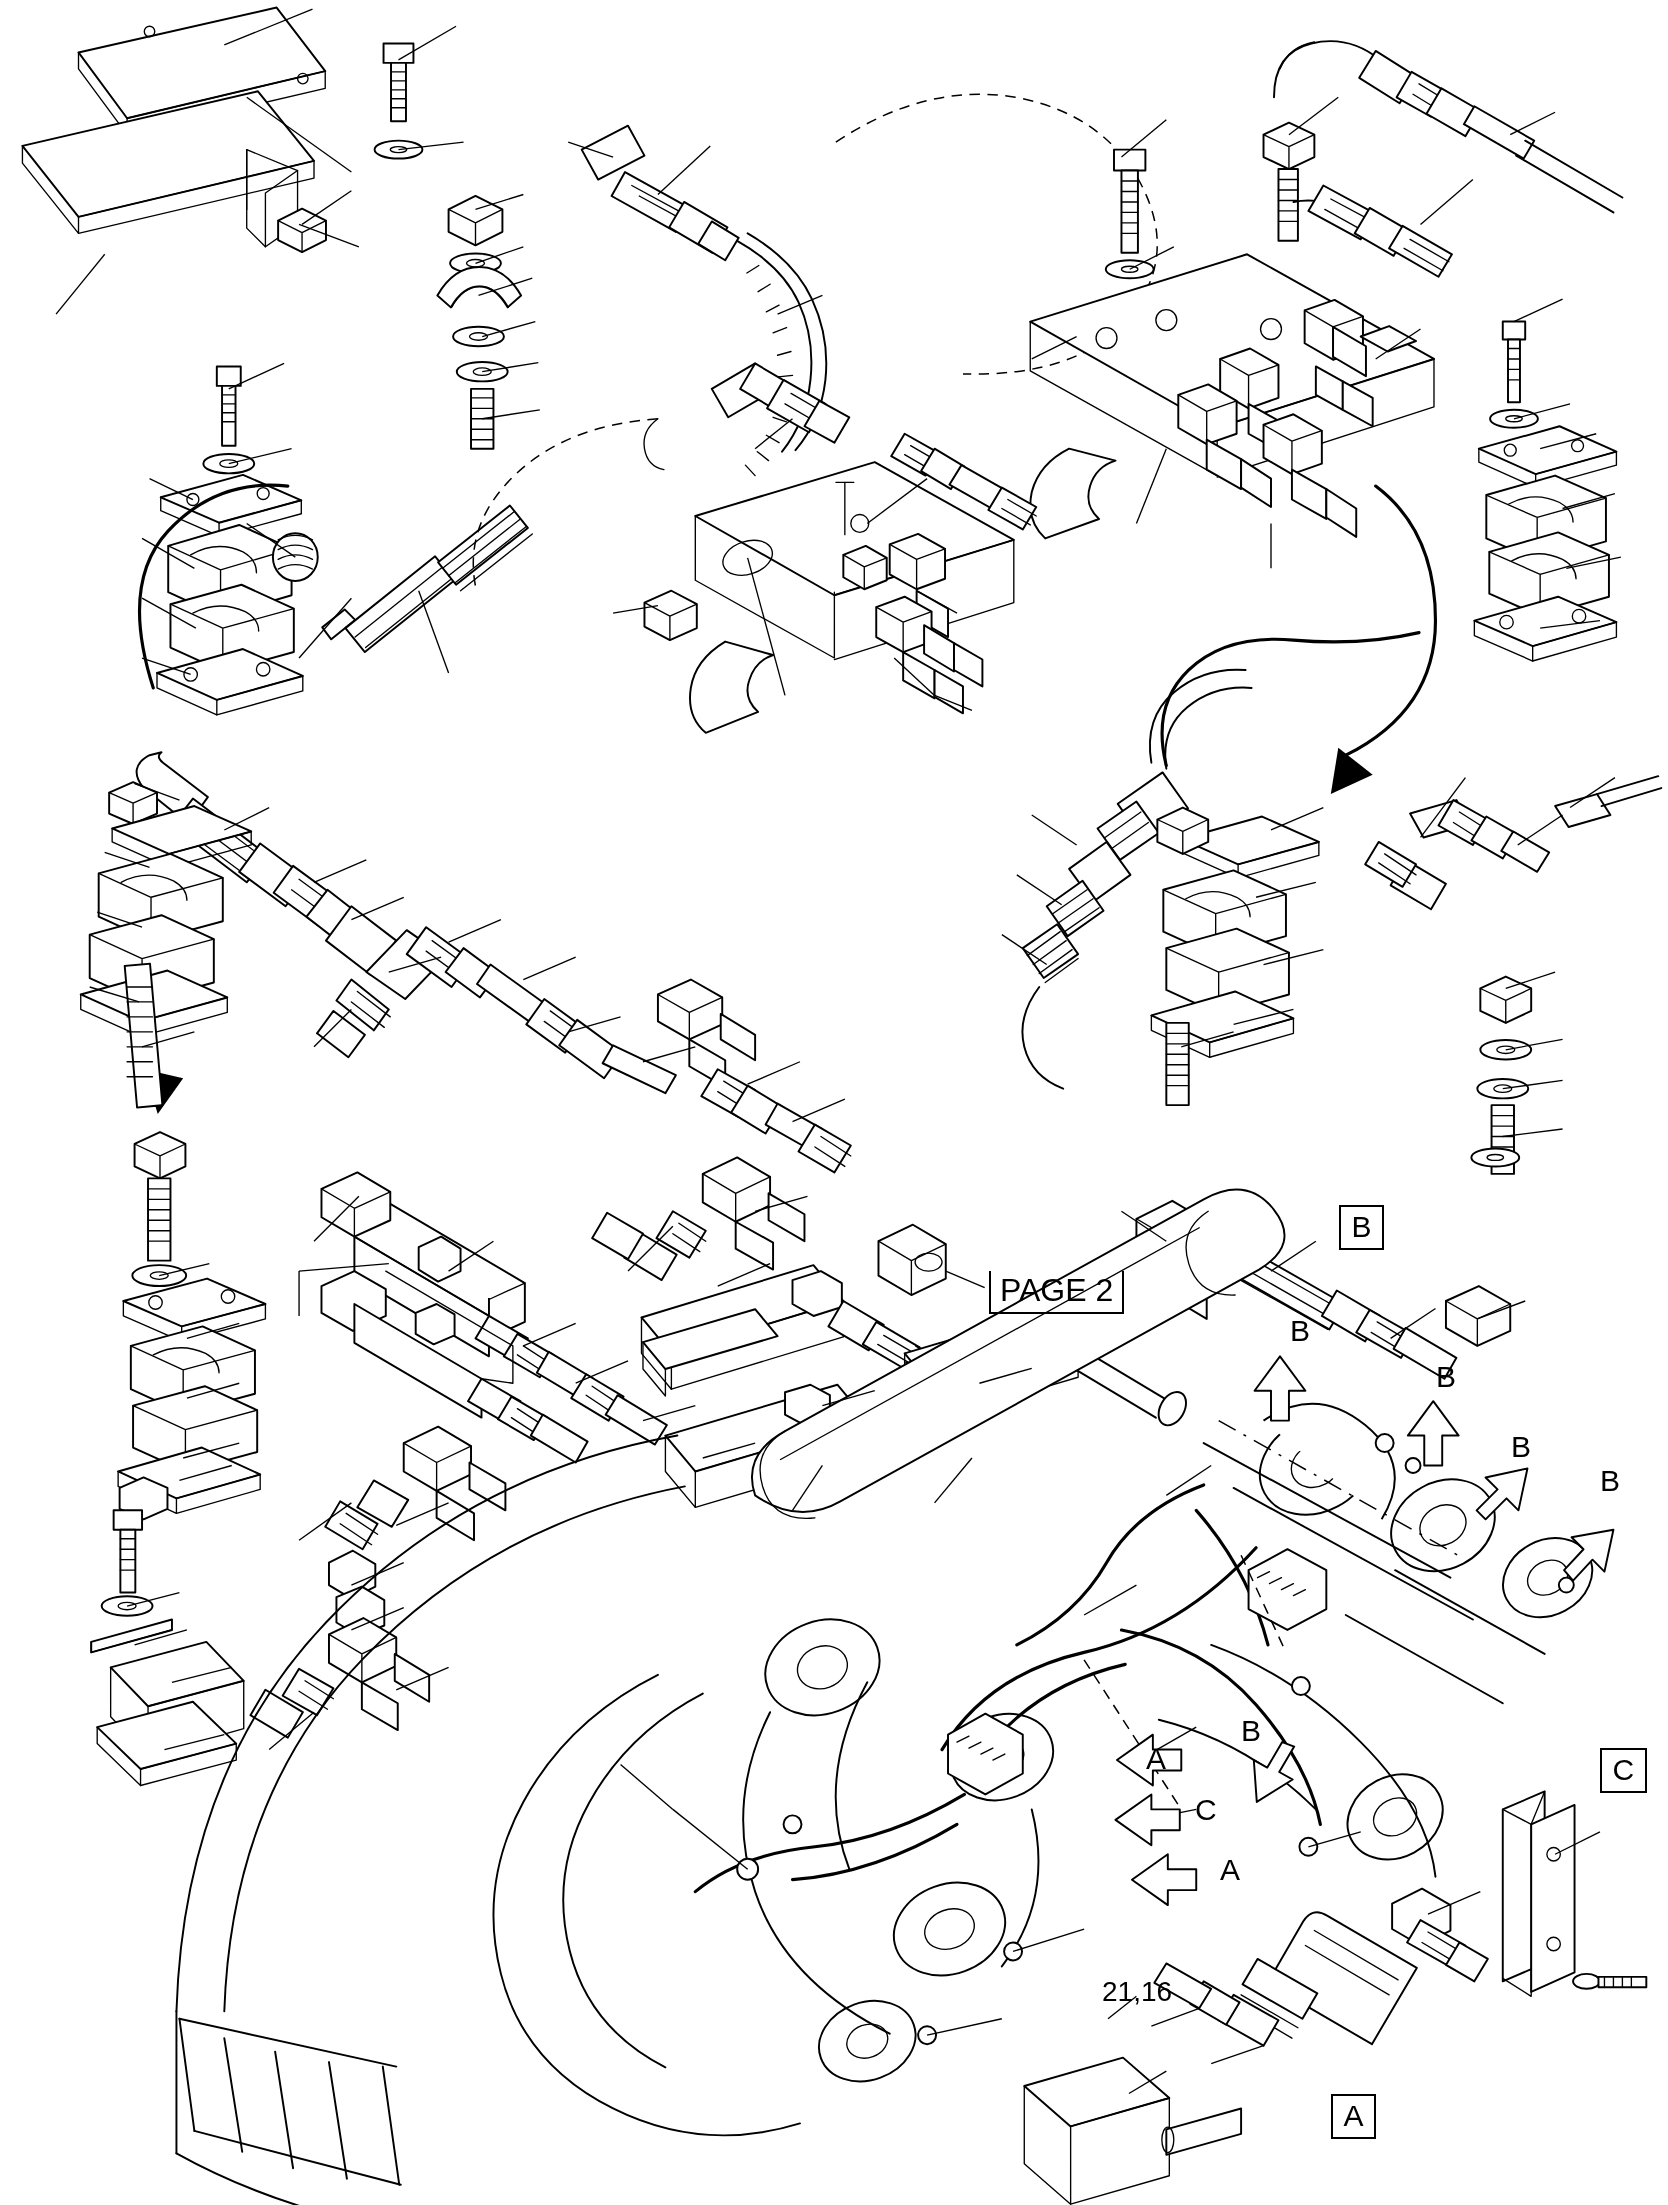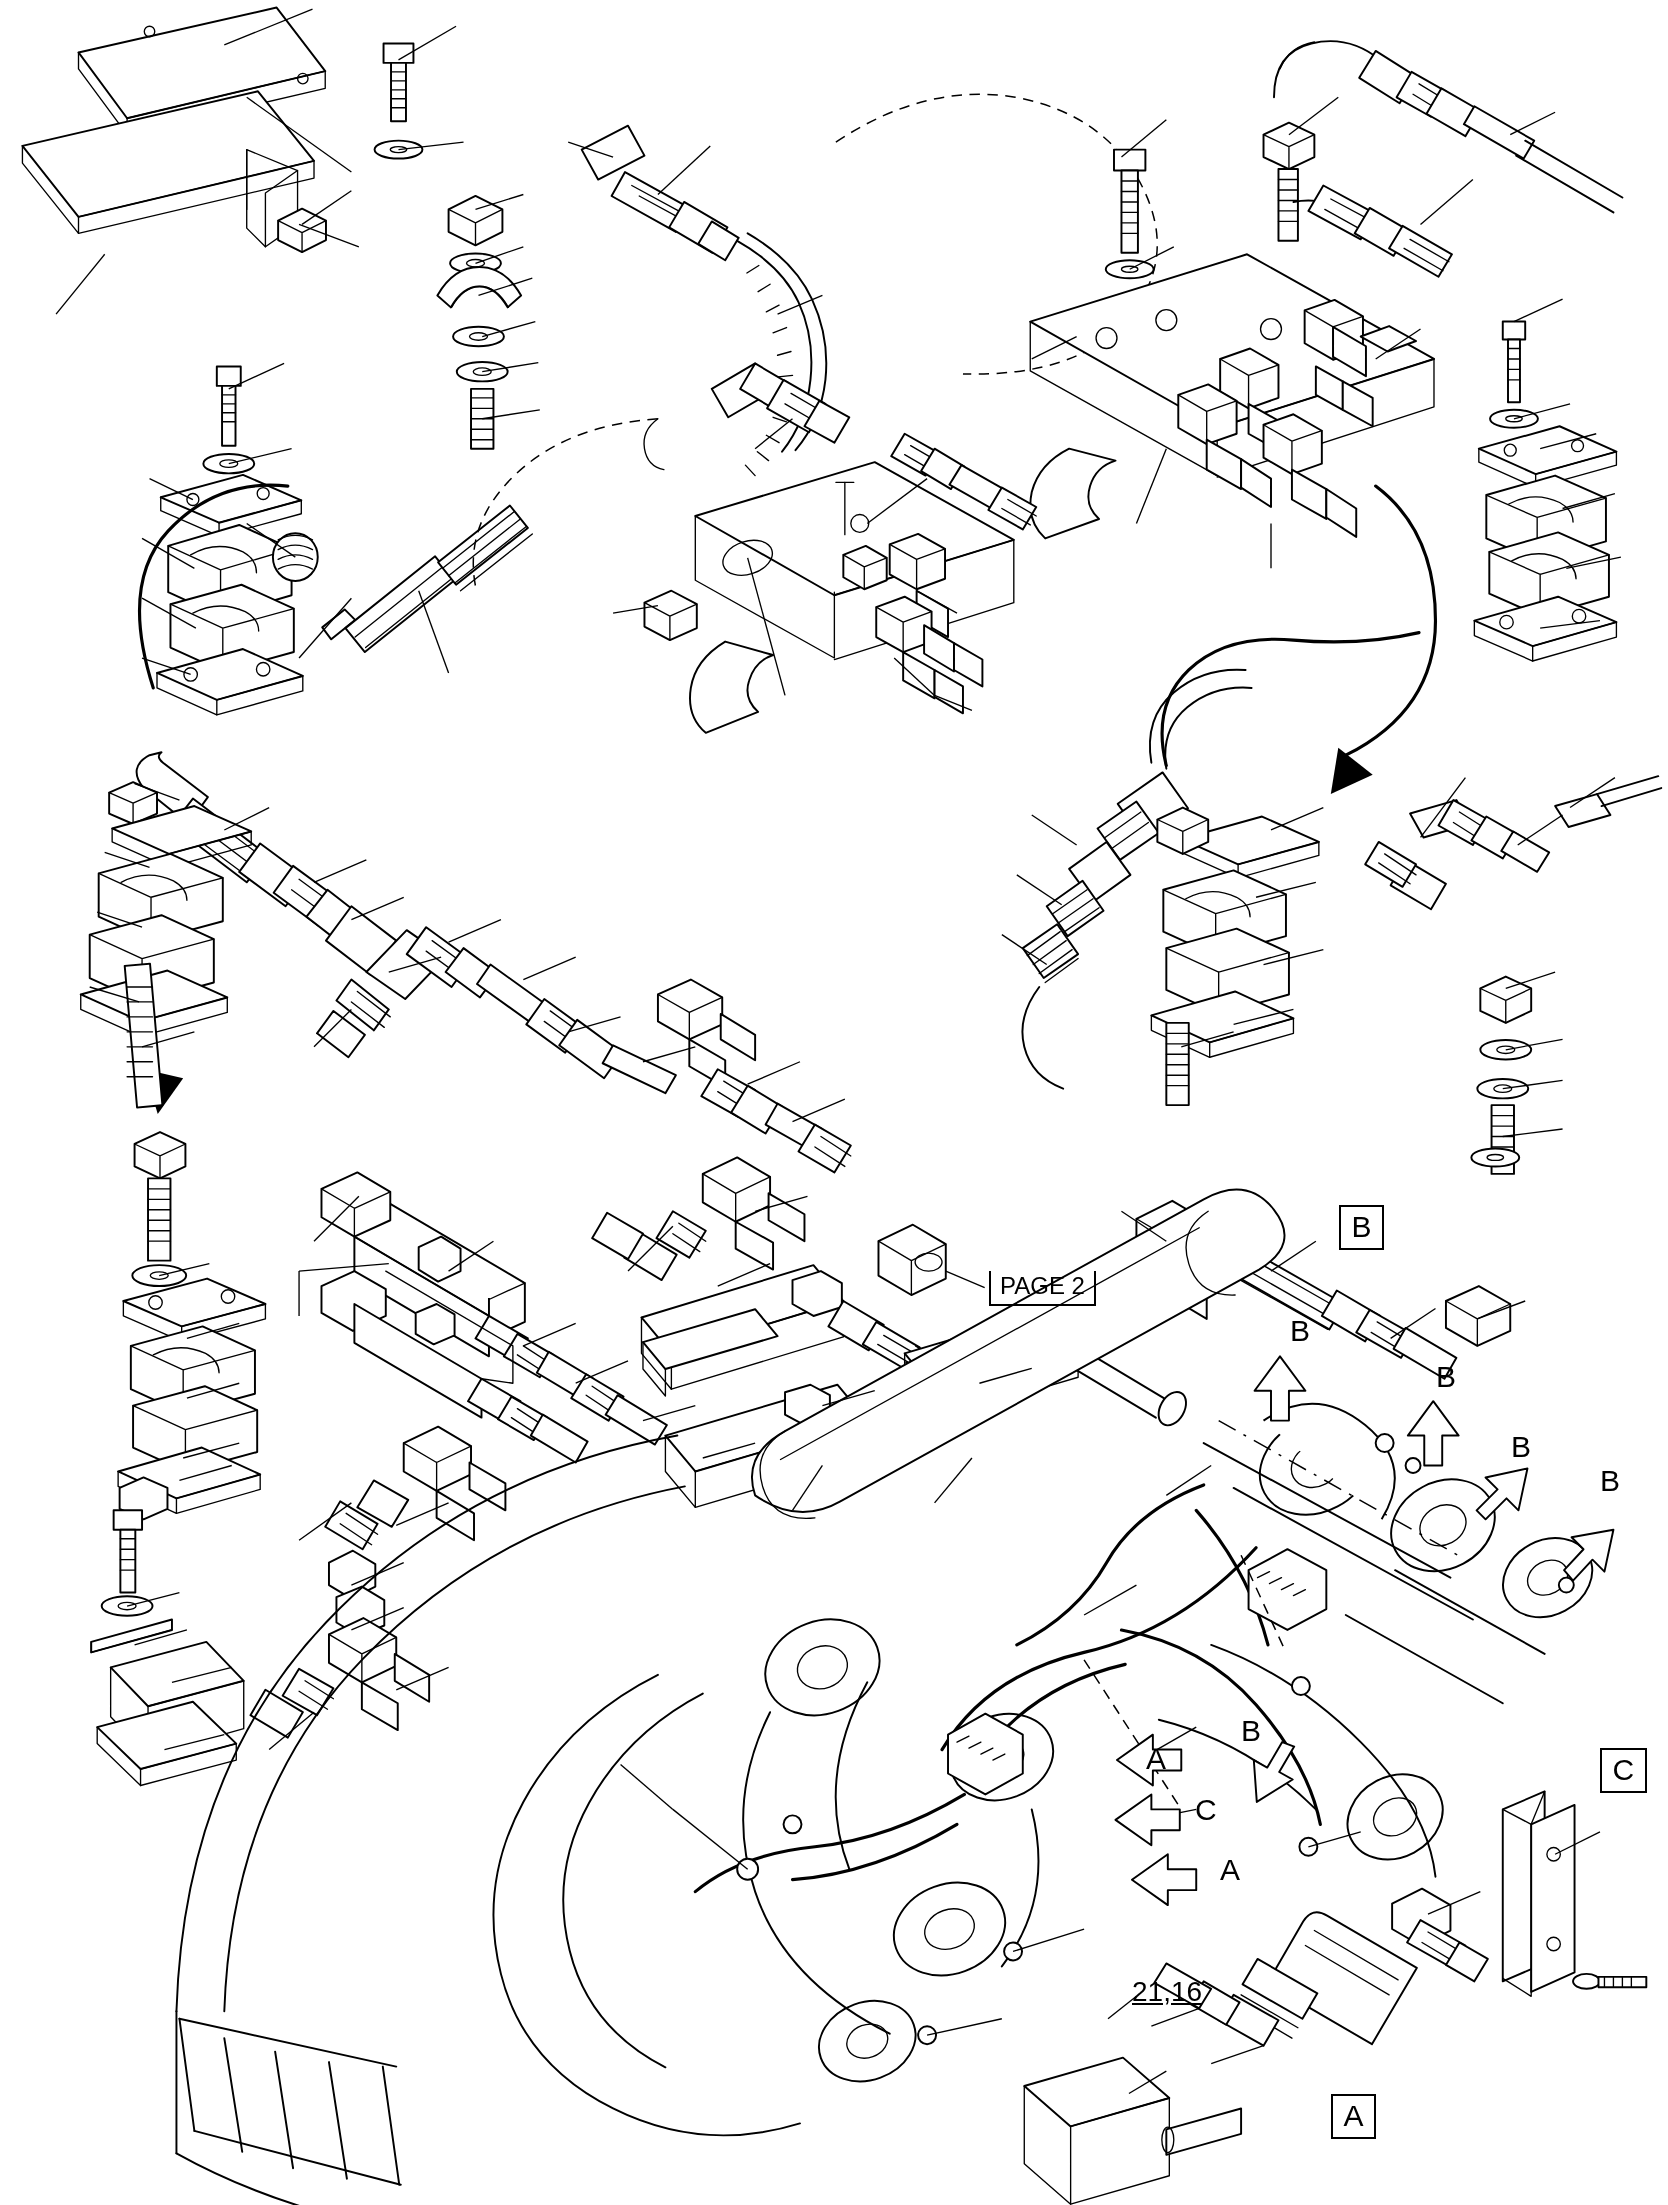--- a/index.html
+++ b/index.html
@@ -37,21 +37,21 @@
     font-size: 30px;
     font-weight: normal;
   }
   .callout {
     font-size: 30px;
   }
   .pagebox {
     border: 2.2px solid #000;
     border-top: none;
     padding: 3px 9px 6px 9px;
-    font-size: 24px;
+    font-size: 32px;
   }
   .plain {
     font-size: 28px;
   }
 </style>
 </head>
 <body>
 
 <div id="sheet">
 
@@ -809,16 +809,16 @@
   <div class="ann callout" style="left:1290px; top:1316px;">B</div>
   <div class="ann callout" style="left:1436px; top:1362px;">B</div>
   <div class="ann callout" style="left:1511px; top:1432px;">B</div>
   <div class="ann callout" style="left:1600px; top:1466px;">B</div>
   <div class="ann callout" style="left:1241px; top:1716px;">B</div>
 
   <div class="ann callout" style="left:1146px; top:1744px;">A</div>
   <div class="ann callout" style="left:1220px; top:1855px;">A</div>
   <div class="ann callout" style="left:1195px; top:1795px;">C</div>
 
-  <div class="ann plain" style="left:1132px; top:1978px;text-decoration:underline;">21,16</div>
+  <div class="ann plain" style="left:1102px; top:1978px;">21,16</div>
 
 </div>
 
 
 </body></html>

